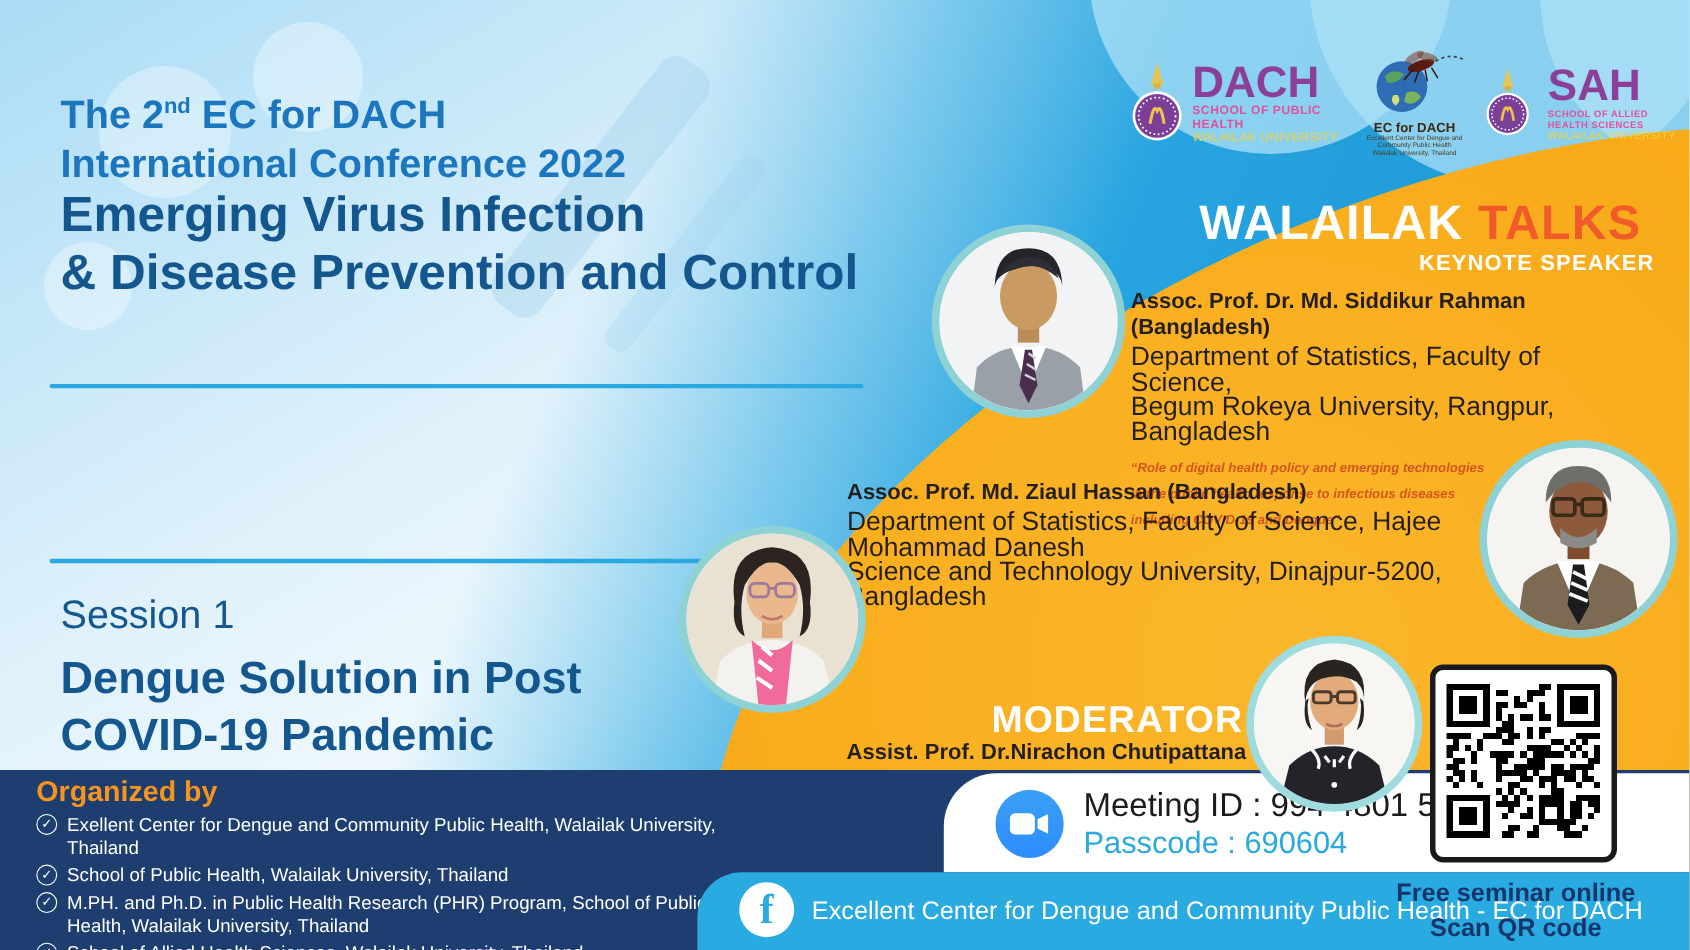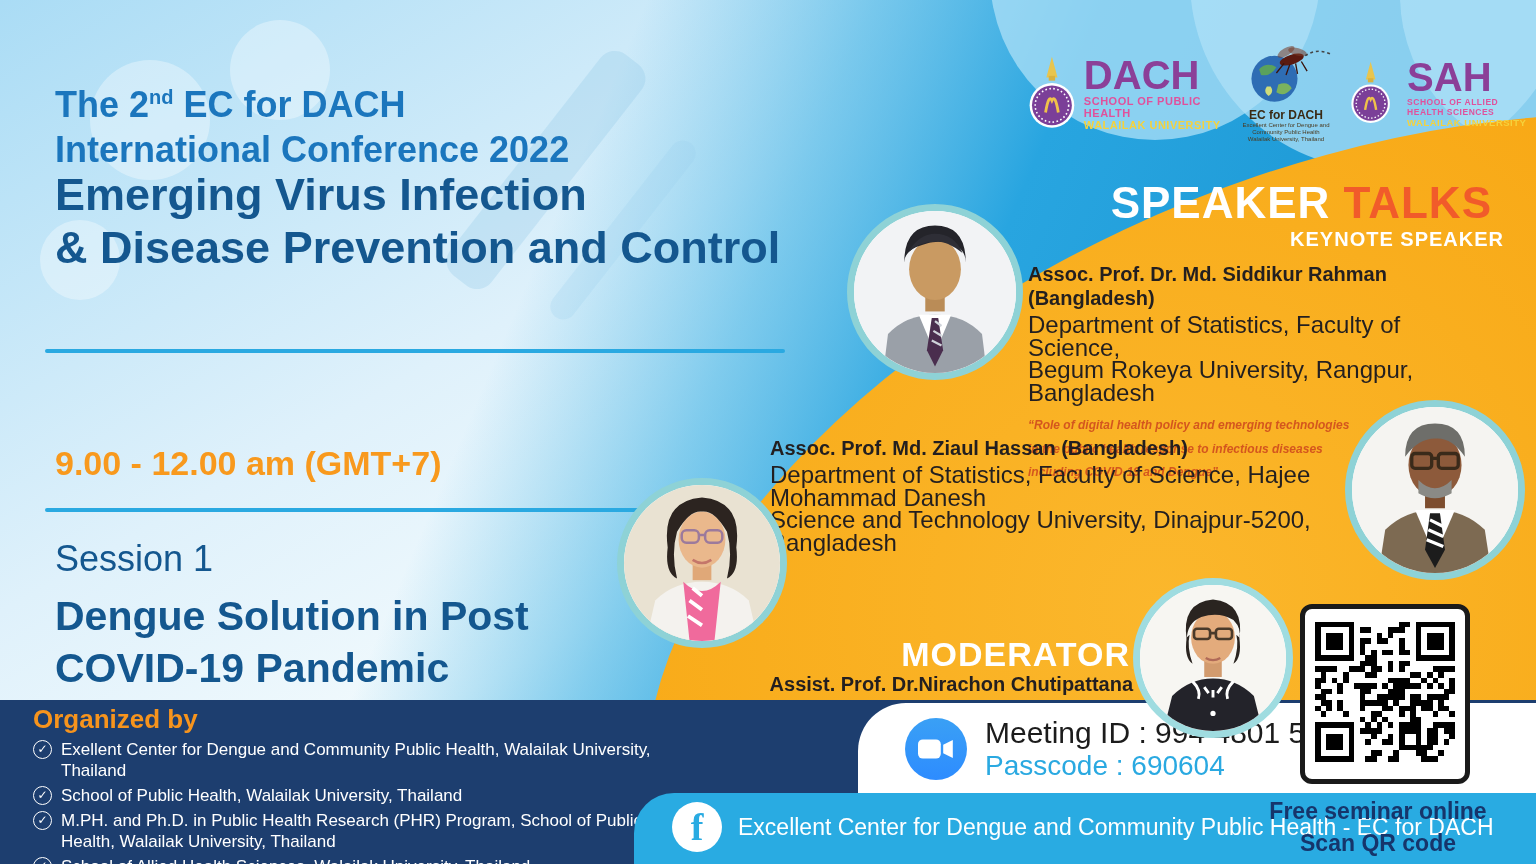--- a/index.html
+++ b/index.html
@@ -28,21 +28,21 @@
   .divider{height:4px;background:#2aa9e1;border-radius:2px;}
   .date{color:#f15b2a;font-weight:bold;font-size:44px;}
   .time{color:#f8991d;font-weight:bold;font-size:34px;}
   .session-label{color:#14578f;font-size:36px;}
   .session-title{color:#14578f;font-weight:bold;font-size:41px;line-height:52px;}
 
   
   .logo-row{display:flex;align-items:center;gap:14px;}
   .phwu-abbr{color:#8b3f98;font-weight:bold;font-size:40px;line-height:40px;}
   .logo-sub1{color:#e0519c;font-weight:bold;font-size:11px;letter-spacing:.5px;}
-  .logo-sub2{color:#f5d23c;font-weight:bold;font-size:11px;letter-spacing:.5px;}
+  .logo-sub2{color:#f5d23c;font-weight:normal;font-size:11px;letter-spacing:.5px;}
   .ec-name{color:#3a2a14;font-weight:bold;font-size:12px;text-align:center;}
   .ec-tiny{color:#4a3a20;font-size:6px;text-align:center;line-height:7px;}
 
   
   .special{font-weight:bold;font-size:44px;letter-spacing:1px;}
   .special .w{color:#ffffff;} .special .o{color:#f15b2a;}
   .keynote{color:#ffffff;font-weight:bold;font-size:20px;letter-spacing:1px;}
 
   
   .sp-name{color:#231f20;font-weight:bold;font-size:20px;line-height:24px;}
@@ -142,30 +142,29 @@
 
   <div class="abs conf" style="left:55px;top:75px;">
     <div><span>The 2</span><sup>nd</sup><span> EC for DACH</span></div>
     <div>International Conference 2022</div>
   </div>
   <div class="abs bigtitle" style="left:55px;top:168px;">
     <div>Emerging Virus Infection</div>
     <div>&amp; Disease Prevention and Control</div>
   </div>
   <div class="abs divider" style="left:45px;top:349px;width:740px;"></div>
-  <div class="abs time" style="left:55px;top:444px;">9.00 - 12.00 am (GMT+7)</div>
   <div class="abs divider" style="left:45px;top:508px;width:600px;"></div>
   <div class="abs session-label" style="left:55px;top:538px;">Session 1</div>
   <div class="abs session-title" style="left:55px;top:590px;">
     <div>Dengue Solution in Post</div>
     <div>COVID-19 Pandemic</div>
   </div>
 
   <div class="abs special" style="left:1000px;top:178px;width:492px;text-align:right;">
-    <span class="w">SPEAKER</span><span class="o"> TALKS</span>
+    <span class="w">WALAILAK</span><span class="o"> TALKS</span>
   </div>
   <div class="abs keynote" style="left:1000px;top:228px;width:504px;text-align:right;">KEYNOTE SPEAKER</div>
 
   <div class="abs photo" style="left:847px;top:204px;width:176px;height:176px;">
     <svg viewBox="0 0 100 100">
       <rect width="100" height="100" fill="#f2f3f5"></rect>
       <path d="M18 100 L21 76 Q32 64 50 64 Q68 64 79 76 L82 100 Z" fill="#9aa0a8"></path>
       <polygon points="40,64 60,64 50,88" fill="#ffffff"></polygon>
       <rect x="44" y="48" width="12" height="14" fill="#ba8c57"></rect>
       <polygon points="48,66 52,66 55,86 50,96 45,86" fill="#4a2e4e"></polygon>

